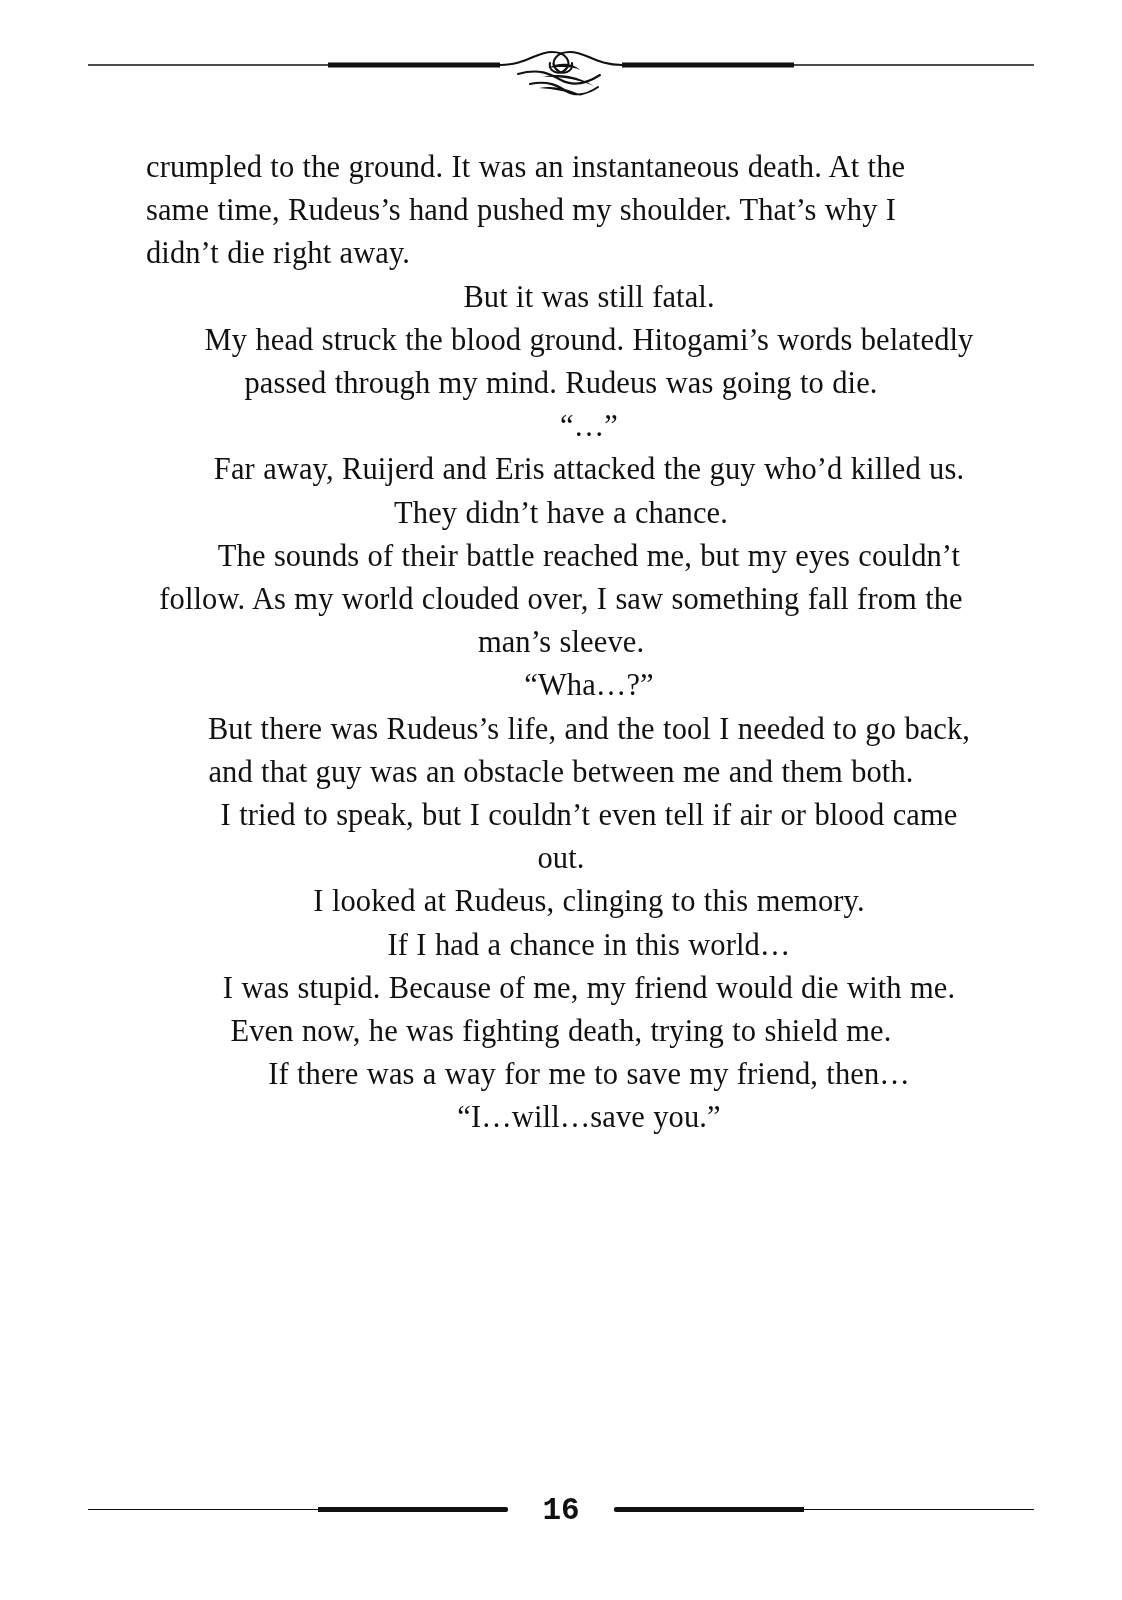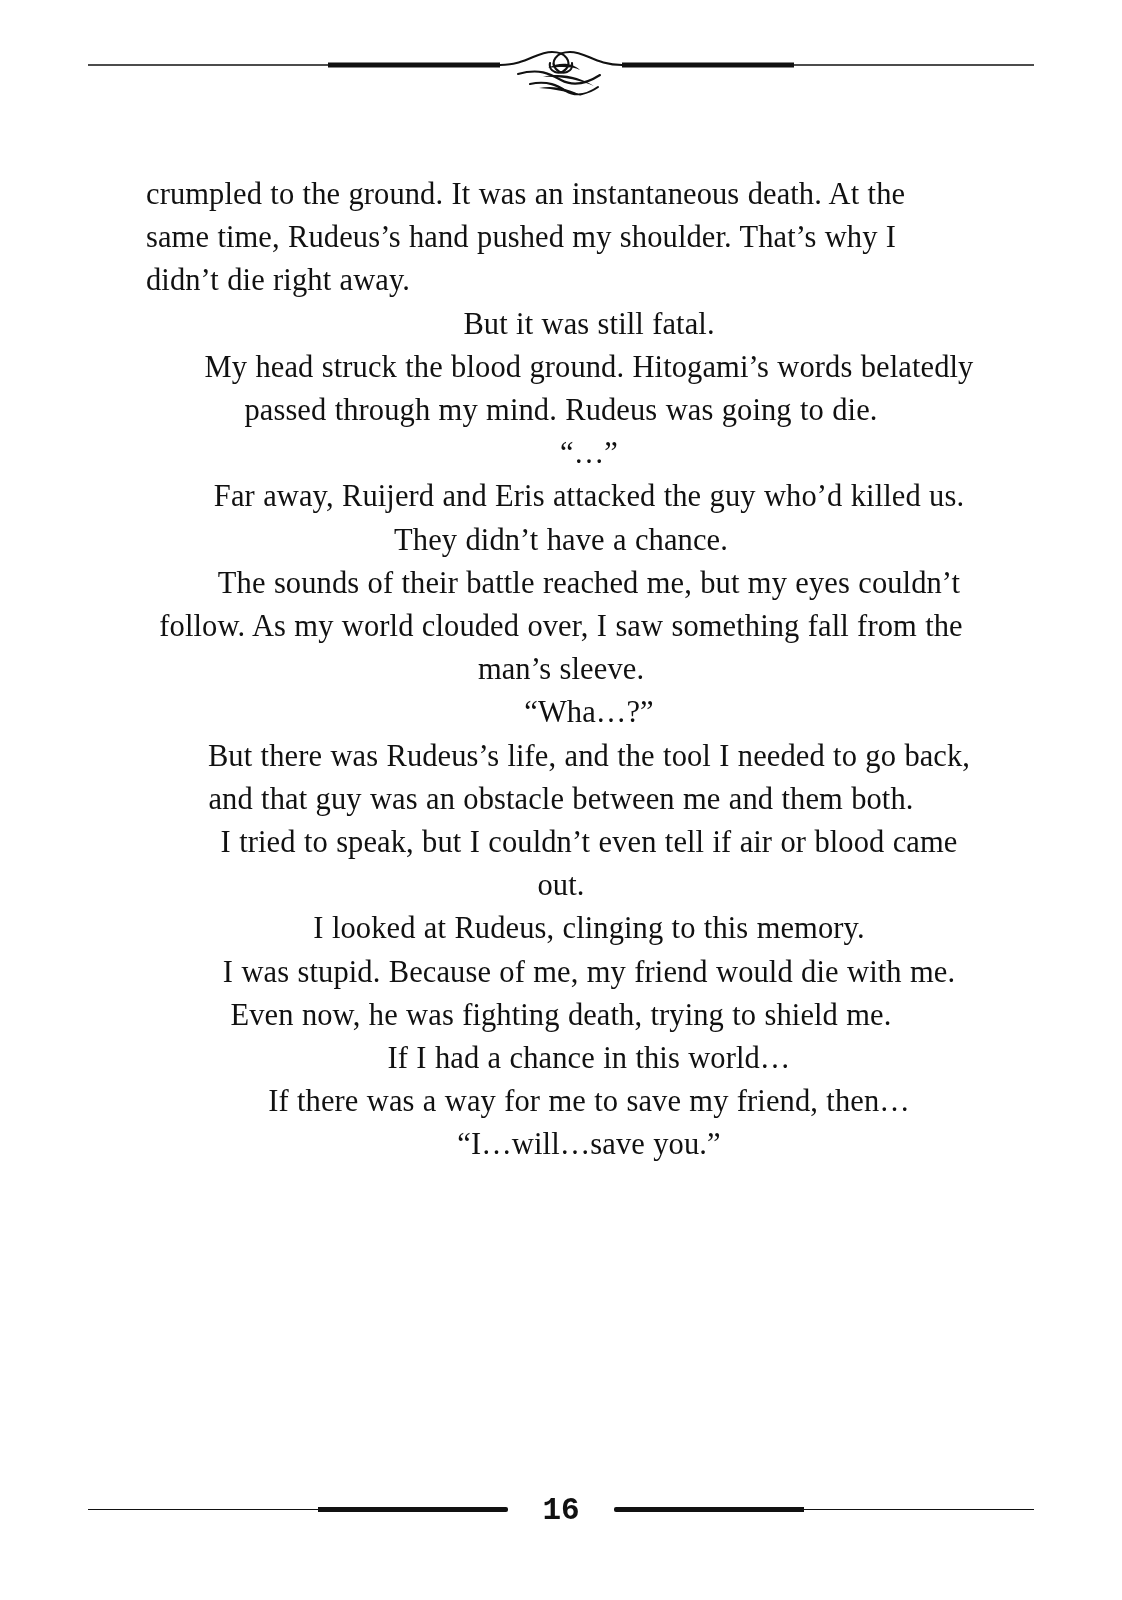--- a/index.html
+++ b/index.html
@@ -37,21 +37,20 @@
   .header-ornament svg {
     display: block;
   }
 
   
   .text-block {
     position: absolute;
     top: 146px;
     left: 146px;
     width: 830px;
-    margin-top: 27px;
   }
   .para {
     font-size: 30.5px;
     line-height: 43.2px;
     text-align: left;
     margin: 0;
     letter-spacing: 0.1px;
     word-spacing: 0.6px;
   }
   .para.indent {
@@ -143,22 +142,22 @@
     <p class="para noindent">crumpled to the ground. It was an instantaneous death. At the same time, Rudeus’s hand pushed my shoulder. That’s why I didn’t die right away.</p>
     <p class="para indent">But it was still fatal.</p>
     <p class="para indent">My head struck the blood ground. Hitogami’s words belatedly passed through my mind. Rudeus was going to die.</p>
     <p class="para indent">“…”</p>
     <p class="para indent">Far away, Ruijerd and Eris attacked the guy who’d killed us. They didn’t have a chance.</p>
     <p class="para indent">The sounds of their battle reached me, but my eyes couldn’t follow. As my world clouded over, I saw something fall from the man’s sleeve.</p>
     <p class="para indent">“Wha…?”</p>
     <p class="para indent">But there was Rudeus’s life, and the tool I needed to go back, and that guy was an obstacle between me and them both.</p>
     <p class="para indent">I tried to speak, but I couldn’t even tell if air or blood came out.</p>
     <p class="para indent">I looked at Rudeus, clinging to this memory.</p>
+    <p class="para indent">If I had a chance in this world…</p>
     <p class="para indent">I was stupid. Because of me, my friend would die with me. Even now, he was fighting death, trying to shield me.</p>
-    <p class="para indent">If I had a chance in this world…</p>
     <p class="para indent">If there was a way for me to save my friend, then…</p>
     <p class="para indent">“I…will…save you.”</p>
   </div>
 
   <div class="footer">
     <div class="footer-rule left">
       <div class="thin"></div>
       <div class="thick"></div>
     </div>
     <div class="page-number">16</div>

